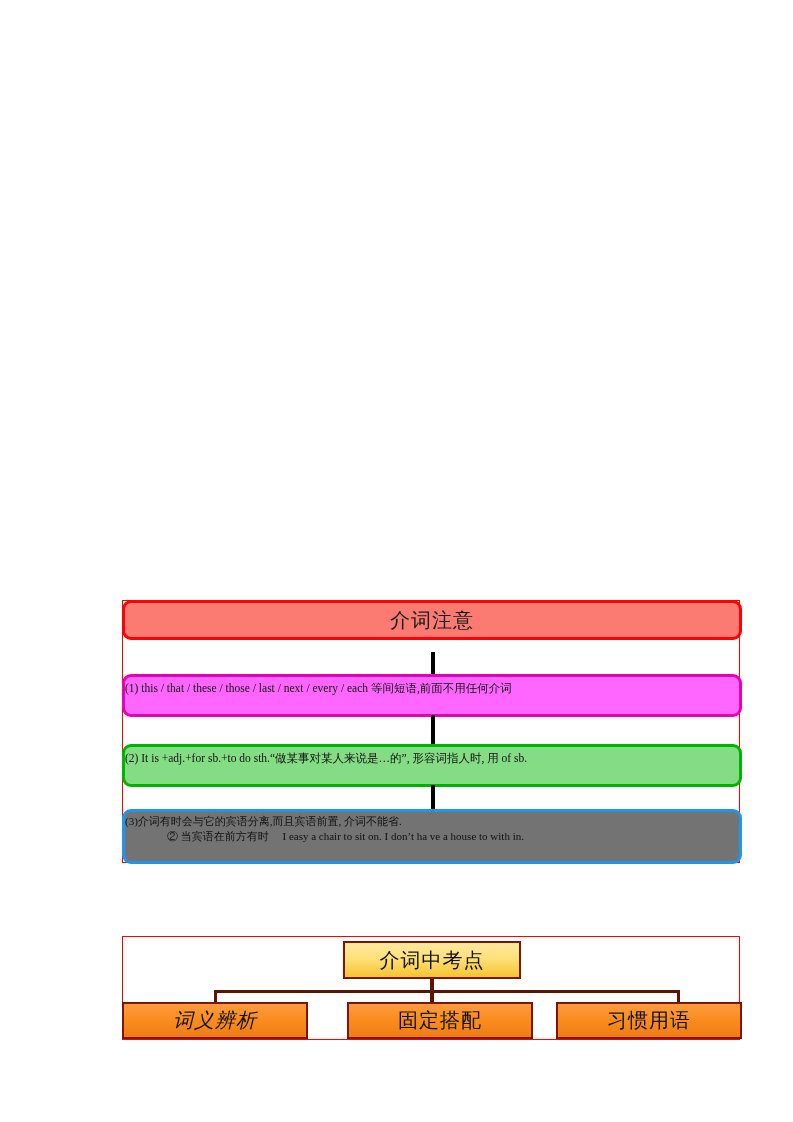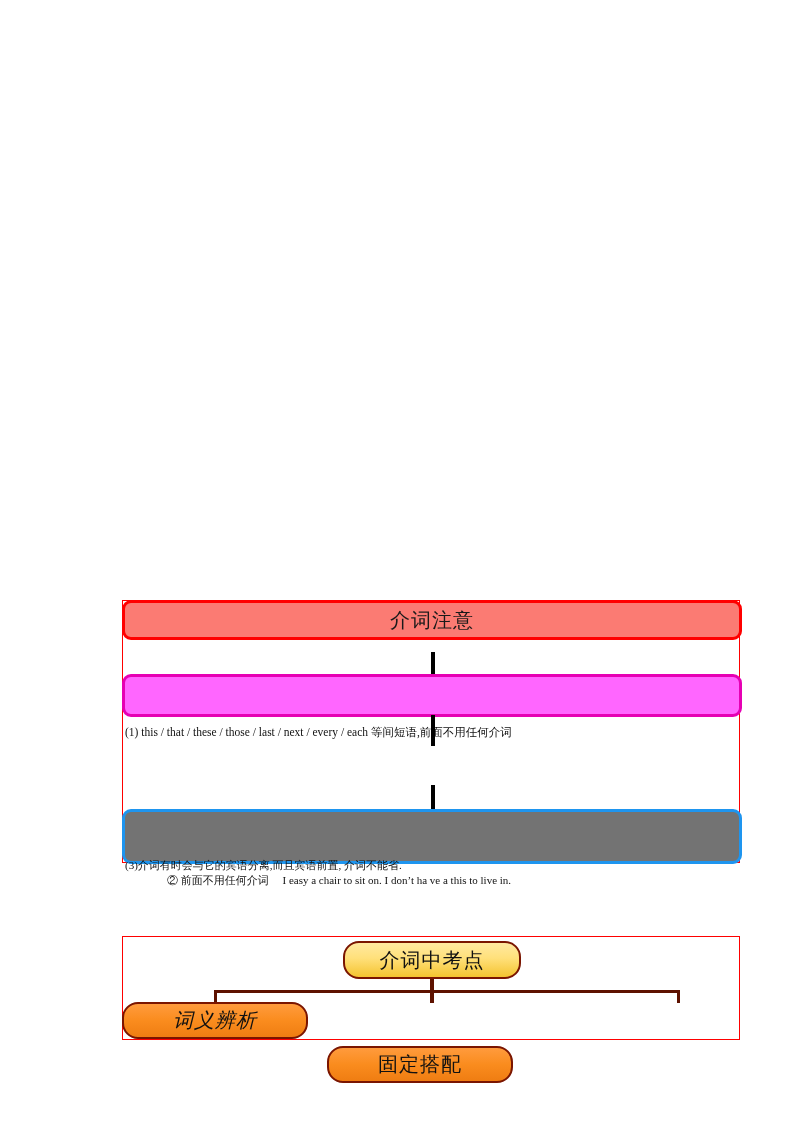--- a/index.html
+++ b/index.html
@@ -75,21 +75,20 @@
     height: 55px;
     background: #737373;
     border: 3px solid #1e95ef;
   }
 
   .rule-body {
     padding: 4px 6px 0 0;
     font-size: 11.5px;
     line-height: 1.28;
     color: #111111;
-    margin-top: 44px;
   }
   .rule-body.tight {
     padding-top: 2px;
     font-size: 11px;
     line-height: 1.35;
   }
   .indent1 { padding-left: 42px; display: block; }
   .indent2 { padding-left: 42px; display: block; }
   .u { }
 
@@ -111,21 +110,21 @@
     top: 936px;
     width: 618px;
     height: 104px;
     border: 1px solid #ff0000;
     box-sizing: border-box;
   }
 
   .gnode {
     position: absolute;
     box-sizing: border-box;
-    border-radius: 16px;
+    border-radius: 0;
     border: 2px solid #7a1500;
     display: flex;
     align-items: center;
     justify-content: center;
     font-family: "DejaVu Serif", "Liberation Serif", serif;
     font-size: 20px;
     color: #111111;
     letter-spacing: 1px;
     text-align: right;
   }
@@ -138,21 +137,21 @@
     background: linear-gradient(to bottom, #ffe9a0 0%, #ffe07a 45%, #f4c430 100%);
   }
 
   .gnode-leaf {
     top: 65px;
     width: 186px;
     height: 37px;
     background: linear-gradient(to bottom, #ff9b3d 0%, #fa8c1e 50%, #ef7d12 100%);
   }
   #gnode-leaf-1 { left: -1px; font-style: italic; }
-  #gnode-leaf-2 { left: 204px; margin-top: 44px; }
+  #gnode-leaf-2 { left: 224px; }
   #gnode-leaf-3 { left: 433px; }
 
   
   .t-line {
     position: absolute;
     background: #5e1200;
   }
   #t-stem-top   { left: 307px; top: 42px;  width: 4px;  height: 13px; }
   #t-bar        { left: 91px;  top: 53px;  width: 466px; height: 3px; }
   #t-drop-left  { left: 91px;  top: 53px;  width: 3px;  height: 13px; }
@@ -169,31 +168,34 @@
   </div>
 
   <div class="v-connector" id="conn-1"></div>
 
   <div class="node" id="node-rule1">
     <div class="rule-body">(1)  this / that / these / those / last / next / every / each 等间短语,前面不用任何介词</div>
   </div>
 
   <div class="v-connector" id="conn-2"></div>
 
+  <div class="node" id="node-rule2">
+    <div class="rule-body">(2)  It is +adj.+for sb.+to do sth.“做某事对某人来说是…的”,  形容词指人时,  用 of sb.</div>
+  </div>
 
   <div class="v-connector" id="conn-3"></div>
 
   <div class="node" id="node-rule3">
     <div class="rule-body tight">
       <span>(3)介词有时会与它的宾语分离,而且宾语前置,  介词不能省.</span>
       <span class="indent2">
         <span>②</span>
-        <span>前面不用任何介词</span>
+        <span>当宾语在前方有时</span>
         &nbsp;&nbsp;&nbsp;
-        <span>I easy a chair </span><span class="u">to sit on.</span><span>   I don’t ha ve a this to live in.</span>
+        <span>I easy a chair </span><span class="u">to sit on.</span><span>   I don’t ha ve a house to with in.</span>
       </span>
     </div>
   </div>
 
 </div>
 
 <div id="exam-section">
 
   <div class="gnode" id="gnode-root">
     <span>介词中考点</span>
@@ -204,14 +206,17 @@
   <div class="t-line" id="t-drop-left"></div>
   <div class="t-line" id="t-drop-mid"></div>
   <div class="t-line" id="t-drop-right"></div>
 
   <div class="gnode gnode-leaf" id="gnode-leaf-1">
     <span>词义辨析</span>
   </div>
   <div class="gnode gnode-leaf" id="gnode-leaf-2">
     <span>固定搭配</span>
   </div>
+  <div class="gnode gnode-leaf" id="gnode-leaf-3">
+    <span>习惯用语</span>
+  </div>
 
 </div>
 
 </body></html>

